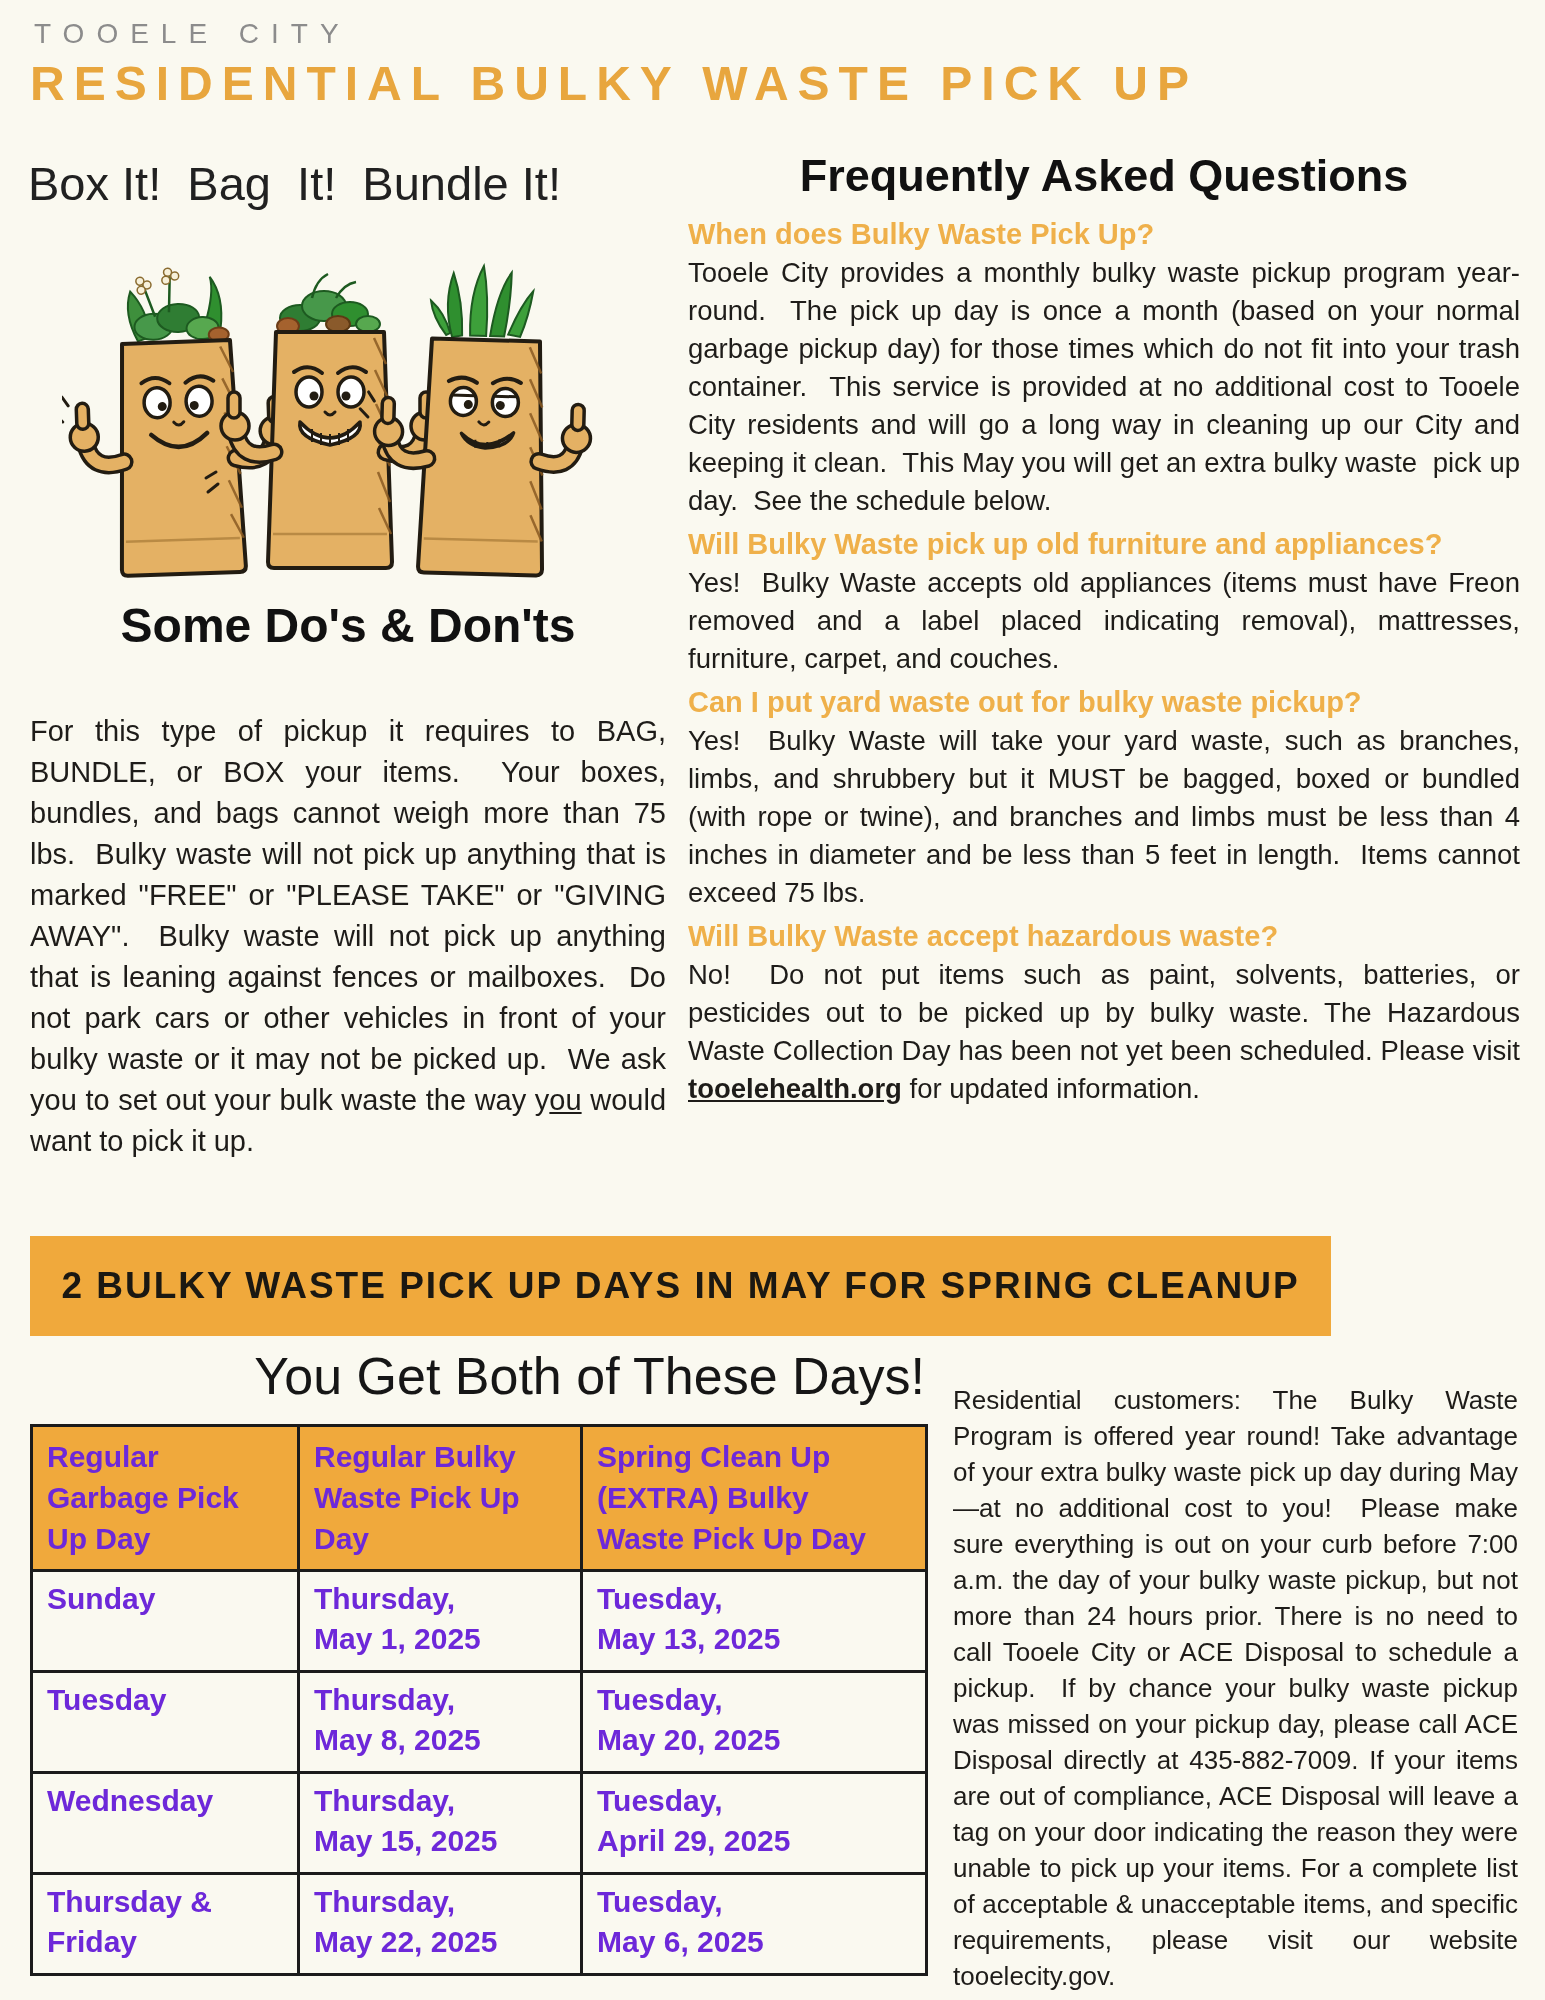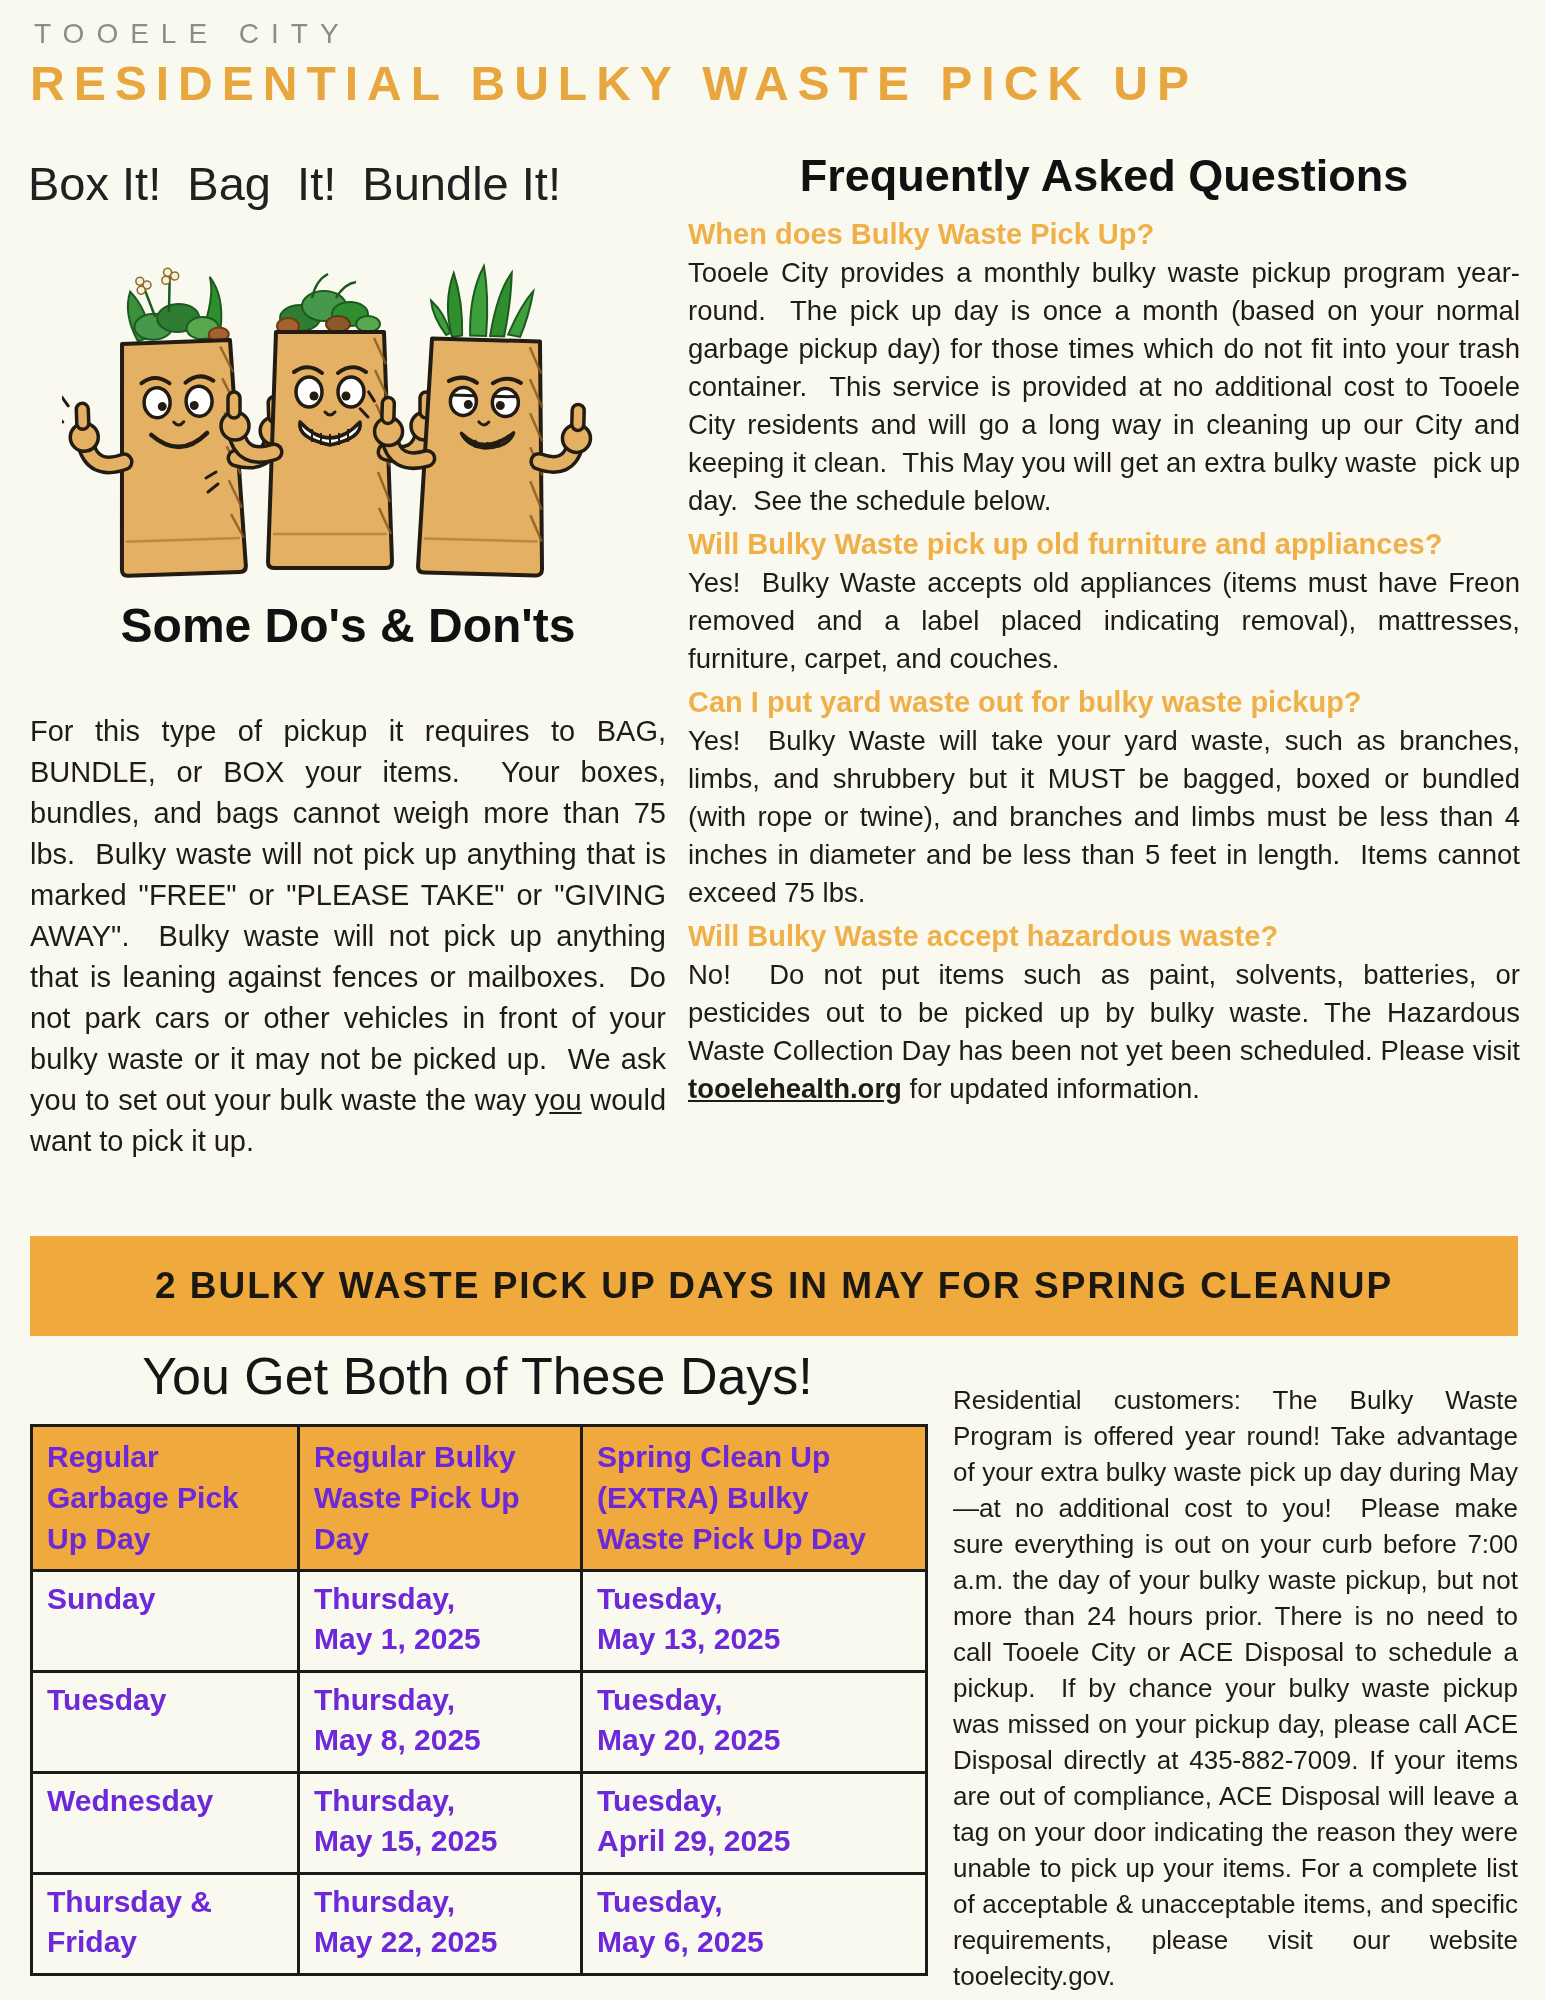--- a/index.html
+++ b/index.html
@@ -38,26 +38,26 @@
     position:absolute;left:30px;top:682px;width:636px;
     font-size:29px;line-height:41px;text-align:justify;white-space:pre-wrap;
   }
   .u{text-decoration:underline;}
   .faq{position:absolute;left:688px;top:150px;width:832px;}
   .faq-title{margin:0 0 14px 0;text-align:center;font-size:45px;font-weight:800;color:#111;}
   .faq-q{margin:6px 0 2px 0;font-size:29px;line-height:36px;font-weight:700;color:var(--orange-q);}
   .faq-a{margin:0;font-size:27.5px;line-height:38px;text-align:justify;white-space:pre-wrap;}
   .link{font-weight:700;text-decoration:underline;color:inherit;cursor:pointer;}
   .banner{
-    position:absolute;left:30px;top:1236px;width:1488px;height:100px;
+    position:absolute;left:30px;top:1236px;width:1301px;height:100px;
     background:var(--orange-band);display:flex;align-items:center;justify-content:center;
   }
   .banner-text{font-size:37px;font-weight:800;letter-spacing:2px;color:#1b1812;white-space:nowrap;}
   .schedule-heading{
-    position:absolute;left:30px;top:1346px;width:895px;text-align:center;
+    position:absolute;left:30px;top:1346px;width:895px;text-align:right;
     font-size:52px;font-weight:400;color:#161616;
   }
   table.schedule{
     position:absolute;left:30px;top:1424px;border-collapse:collapse;table-layout:fixed;
     background:transparent;
   }
   table.schedule th,table.schedule td{
     border:3px solid #1b1b1b;vertical-align:top;text-align:left;
     white-space:pre-line;font-weight:700;color:#6d28d9;
   }

